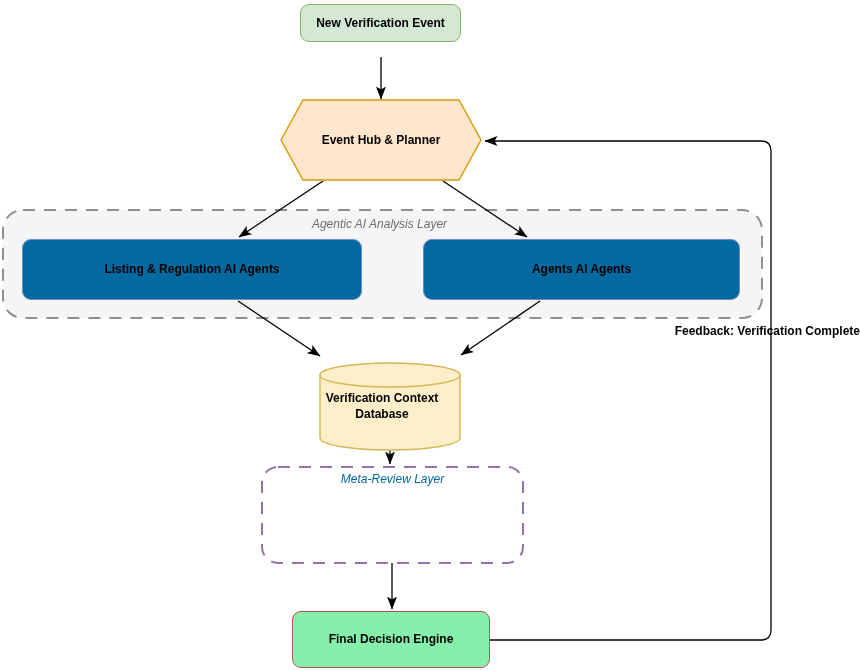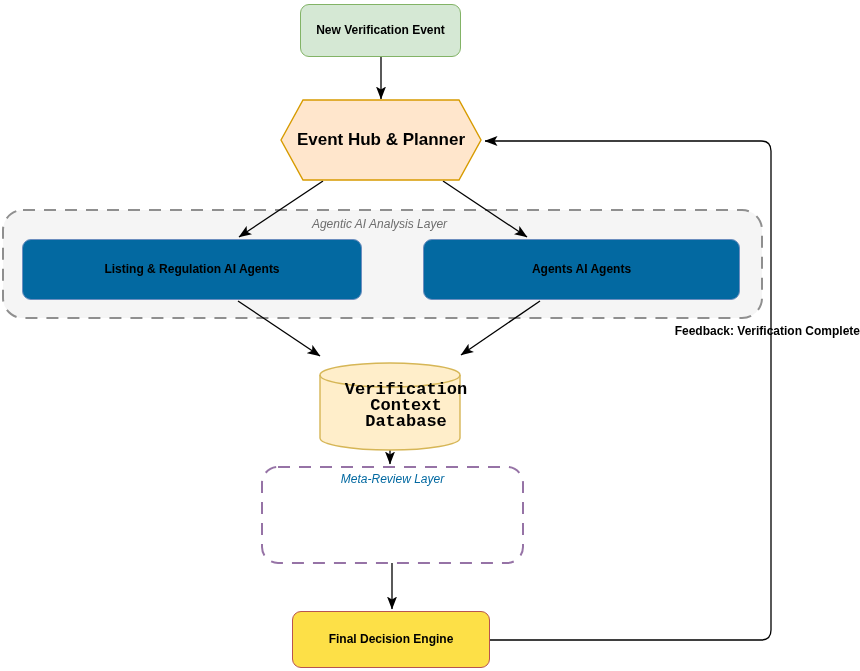--- a/index.html
+++ b/index.html
@@ -17,26 +17,26 @@
     text-align:center;
     font-size:12px;font-weight:700;color:#000;
     box-sizing:border-box;
     z-index:3;
     line-height:15px;
   }
   .rounded{border-radius:9px;border:1.4px solid;}
   .node-green{background:#d5e8d4;border-color:#82b366;}
   .node-blue{background:#0369a1;border-color:#6c8ebf;}
   .node-purple{background:#e1d5e7;border-color:#9673a6;}
-  .node-red{background:#fde047;border-color:#b85450;}
+  .node-red{background:#86efac;border-color:#b85450;}
   .shape-label{
     position:absolute;
     display:flex;align-items:center;justify-content:center;
     text-align:center;
-    font-size:17px;font-weight:700;color:#000;
+    font-size:12px;font-weight:700;color:#000;
     z-index:4;line-height:16px;
   }
   .container-title{
     position:absolute;
     text-align:center;
     font-size:12px;font-style:italic;font-weight:400;
     z-index:4;
   }
   .title-gray{color:#6e6e6e;}
   .title-purple{color:#0369a1;font-style:italic;}
@@ -80,35 +80,35 @@
 
     <polygon class="sv-hexagon" points="281,140 303,100 459,100 481,140 459,180 303,180"></polygon>
 
     <path class="sv-cylinder" d="M320,375 a70,12 0 0,1 140,0 l0,63 a70,12 0 0,1 -140,0 z"></path>
     <path class="sv-cyl-inner" d="M320,375 a70,12 0 0,0 140,0"></path>
   </svg>
 
   <div class="container-title title-gray" style="left:0;top:217px;width:759px;">Agentic AI Analysis Layer</div>
   <div class="container-title title-purple" style="left:262px;top:472px;width:261px;">Meta-Review Layer</div>
 
-  <div class="node rounded node-green" style="left:300px;top:4px;width:161px;height:53px;">
+  <div class="node rounded node-green" style="left:300px;top:4px;width:161px;height:38px;">
     <span>New Verification Event</span>
   </div>
 
   <div class="node rounded node-blue" style="left:22px;top:239px;width:340px;height:61px;">
     <span>Listing &amp; Regulation AI Agents</span>
   </div>
 
   <div class="node rounded node-blue" style="left:423px;top:239px;width:317px;height:61px;">
     <span>Agents AI Agents</span>
   </div>
 
 
   <div class="node rounded node-red" style="left:292px;top:611px;width:198px;height:57px;">
     <span>Final Decision Engine</span>
   </div>
 
   <div class="shape-label" style="left:291px;top:100px;width:180px;height:80px;">Event Hub &amp; Planner</div>
-  <div class="shape-label" style="left:334px;top:384px;width:144px;height:44px;font-family:Liberation Mono, monospace;">Verification Context Database</div>
+  <div class="shape-label" style="left:310px;top:384px;width:144px;height:44px;">Verification Context Database</div>
 
   <div class="edge-label" style="left:641px;top:324px;width:260px;">Feedback: Verification Completed</div>
 
 </div>
 
 </body></html>

